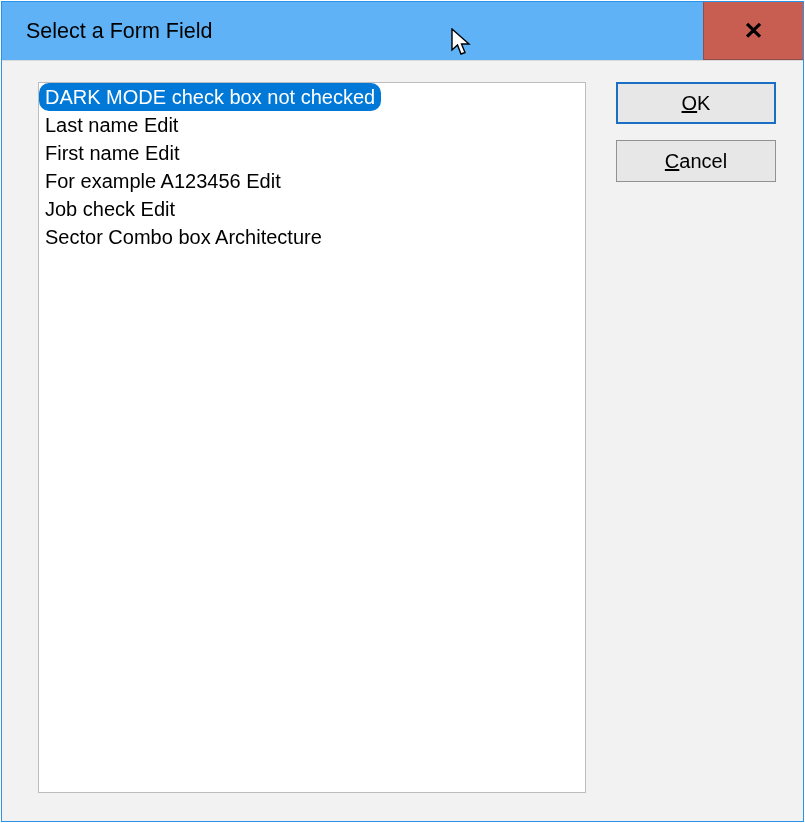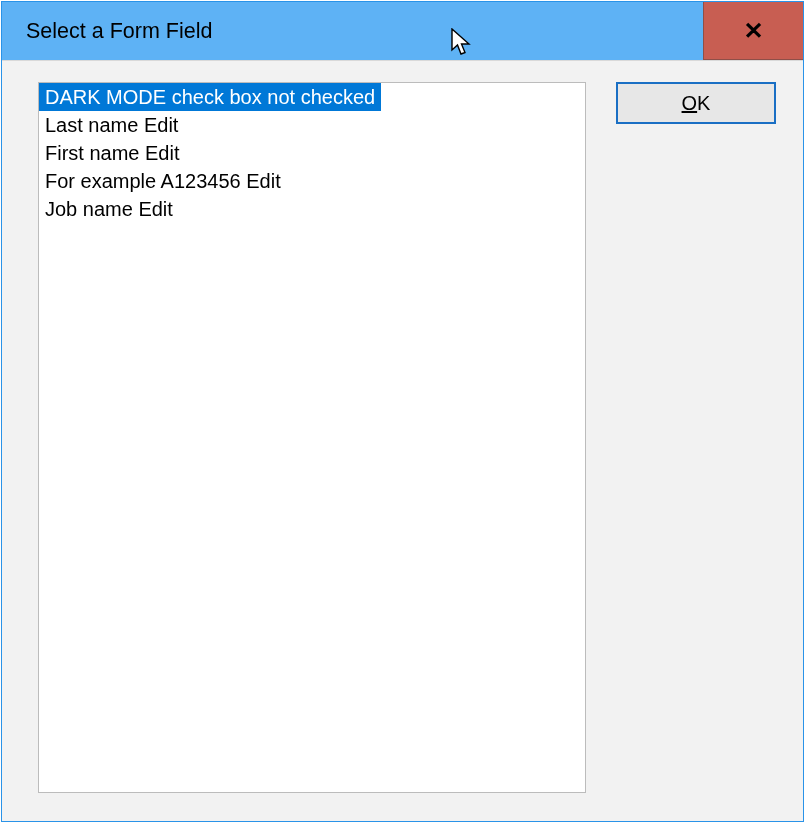--- a/index.html
+++ b/index.html
@@ -68,20 +68,21 @@
       overflow: hidden;
     }
     .list-item {
       font-size: 20px;
       line-height: 28px;
       color: #000;
       padding: 0 6px;
       white-space: nowrap;
       display: block;
       width: fit-content;
+      border-radius: 10px;
     }
     .list-item.selected {
       background: #0078d7;
       color: #fff;
     }
     .side-buttons {
       position: absolute;
       left: 614px;
       top: 21px;
       width: 172px;
@@ -125,24 +126,28 @@
     </svg>
   </div>
 
   <div class="content">
 
     <div class="listbox">
       <span class="list-item selected">DARK MODE check box   not checked</span>
       <span class="list-item">Last name Edit</span>
       <span class="list-item">First name Edit</span>
       <span class="list-item">For example A123456 Edit</span>
-      <span class="list-item">Job name Edit</span>
+      <span class="list-item">Job check Edit</span>
+      <span class="list-item">Sector Combo box Architecture</span>
     </div>
 
     <div class="side-buttons">
       <div class="btn default">
         <span><span></span><span class="mnemonic">O</span><span>K</span></span>
+      </div>
+      <div class="btn">
+        <span><span></span><span class="mnemonic">C</span><span>ancel</span></span>
       </div>
     </div>
 
   </div>
 
 </div>
 
 </body></html>

